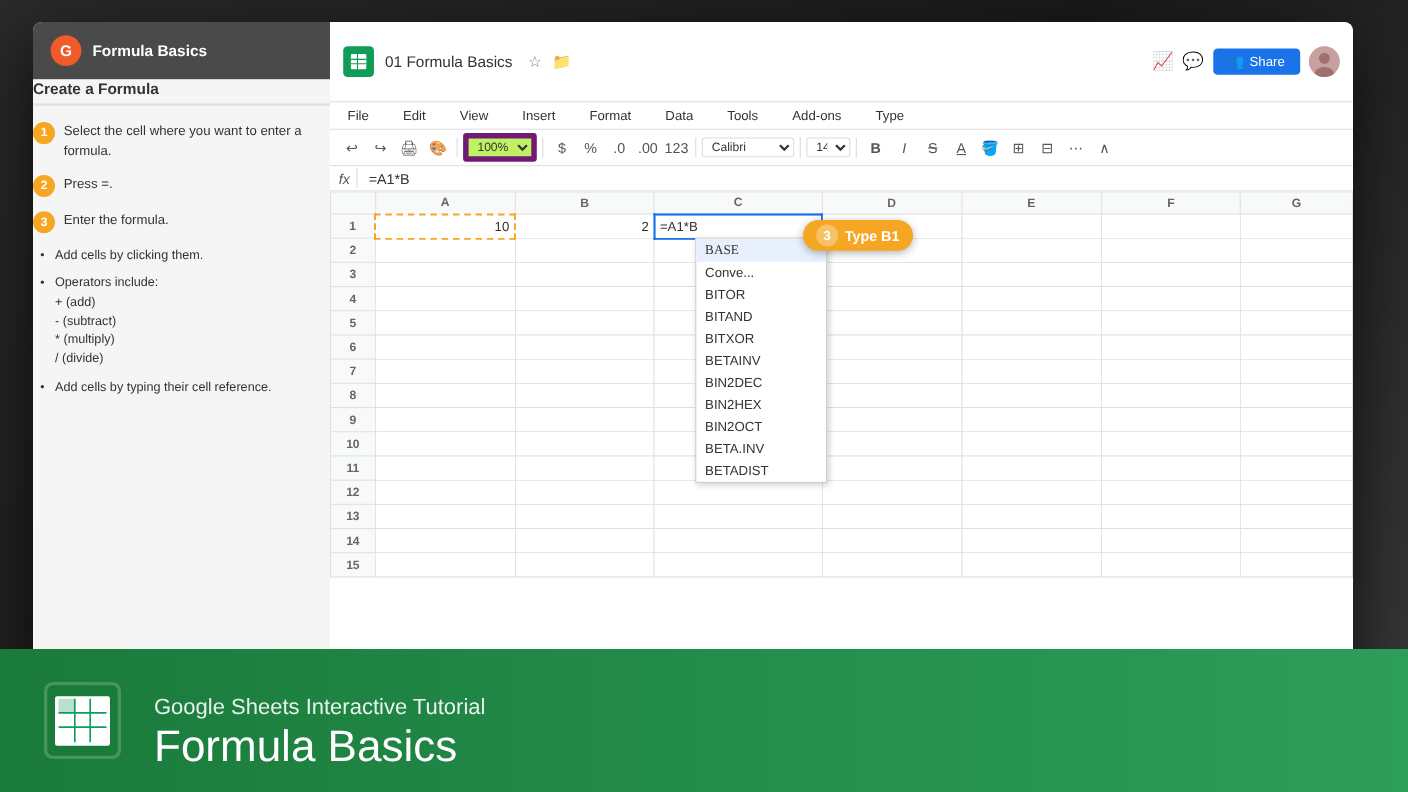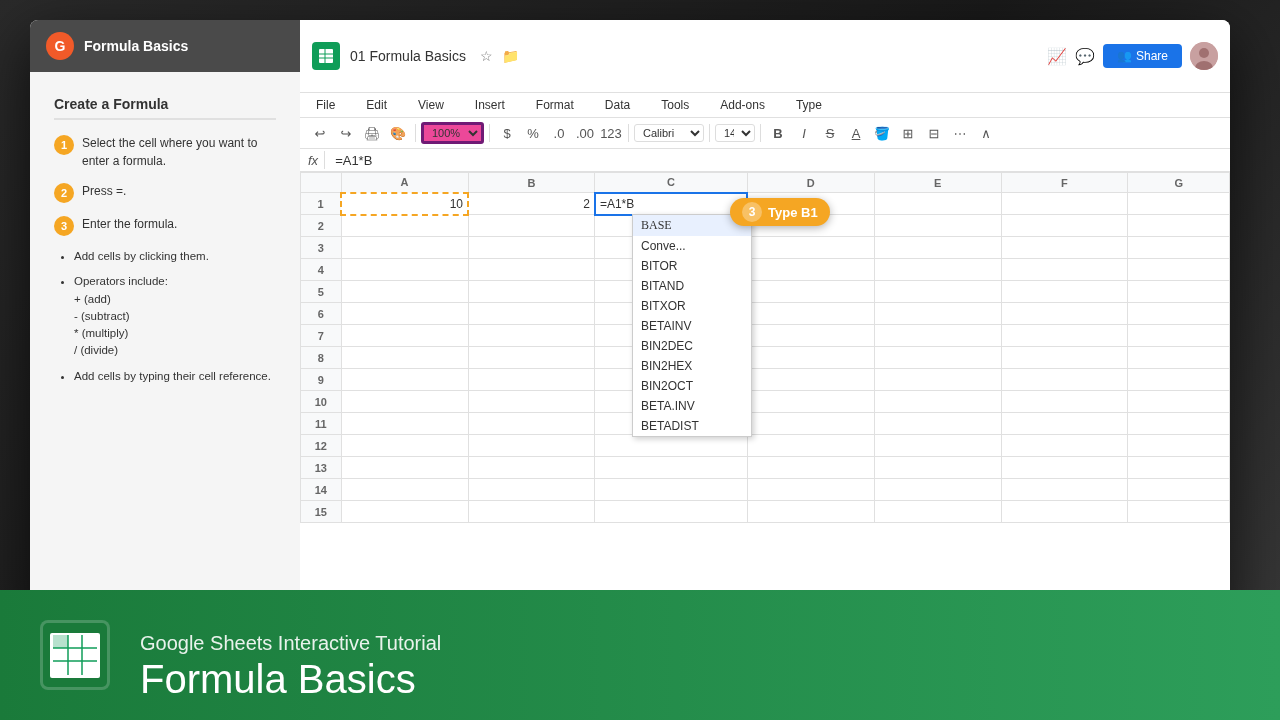--- a/index.html
+++ b/index.html
@@ -47,21 +47,21 @@
       color: white; font-weight: bold; font-size: 14px;
     }
 
     .left-header-title {
       color: white;
       font-size: 14px;
       font-weight: bold;
     }
 
     .left-content {
-      padding: 24px;
+      padding: 0;
     }
 
     .create-formula-title {
       font-size: 14px;
       font-weight: bold;
       color: #333;
       margin-bottom: 14px;
       border-bottom: 2px solid #e0e0e0;
       padding-bottom: 6px;
     }
@@ -202,33 +202,33 @@
       cursor: pointer;
       border-radius: 2px;
     }
 
     .toolbar-separator { width: 1px; background: #ddd; height: 18px; margin: 0 3px; }
 
     .zoom-select {
       font-size: 11px;
       color: #333;
       padding: 1px 4px;
-      border: 3px solid #701a75;
+      border: 5px solid #701a75;
       border-radius: 3px;
-      background: #ec4899;
+      background: #bef264;
     }
 
     .font-select {
       font-size: 11px;
       color: #333;
       padding: 1px 4px;
       border: 1px solid #ddd;
       border-radius: 3px;
       background: white;
-      width: 70px;
+      width: 84px;
     }
 
     .font-size-select {
       font-size: 11px;
       color: #333;
       padding: 1px 4px;
       border: 1px solid #ddd;
       border-radius: 3px;
       background: white;
       width: 40px;

